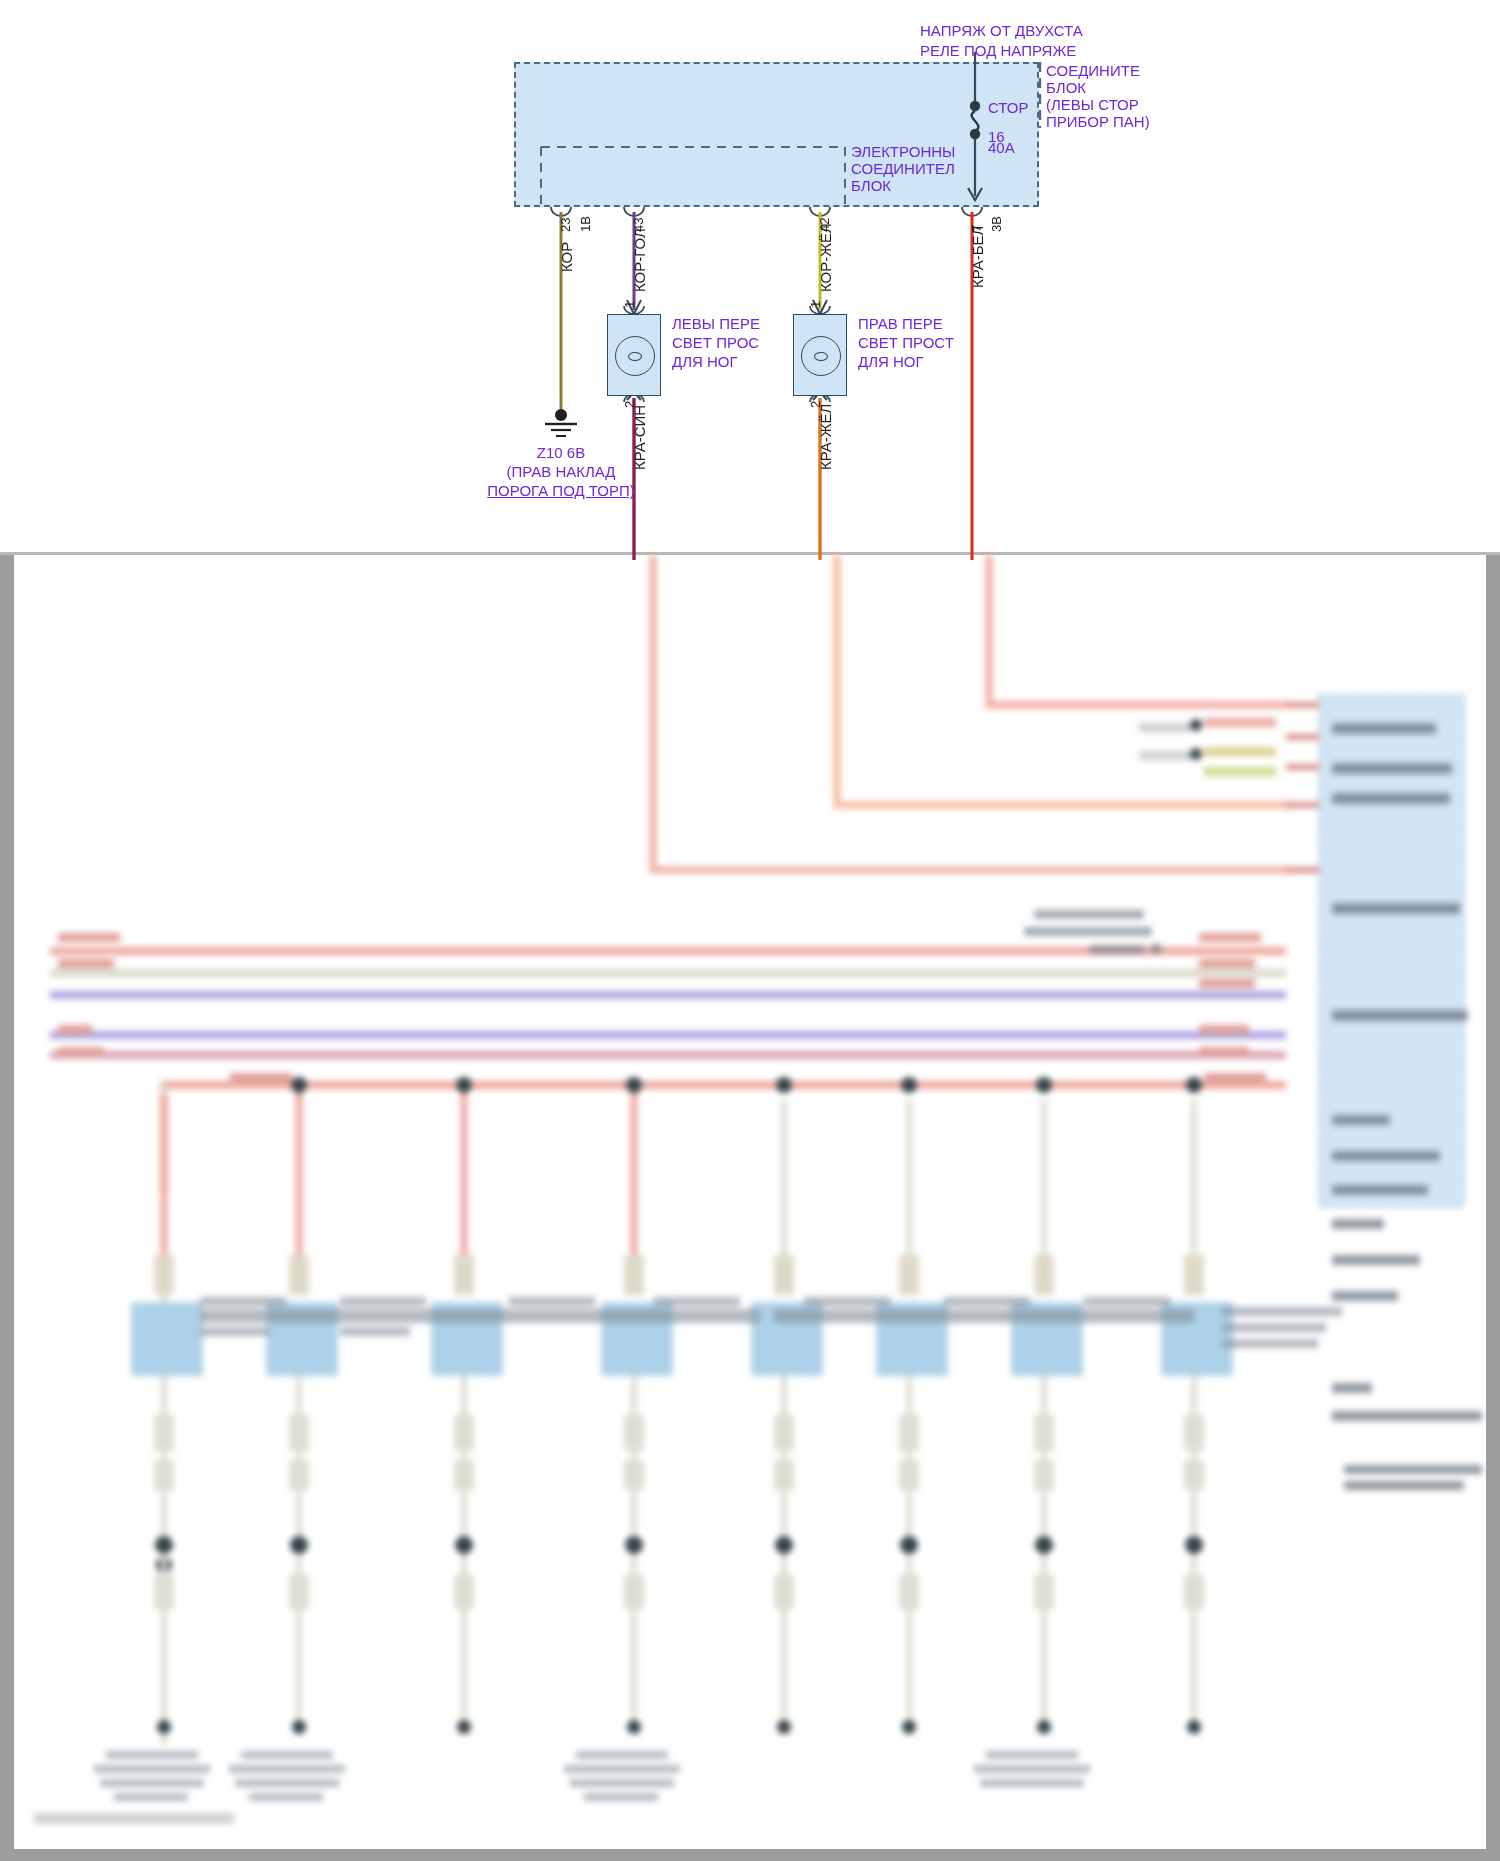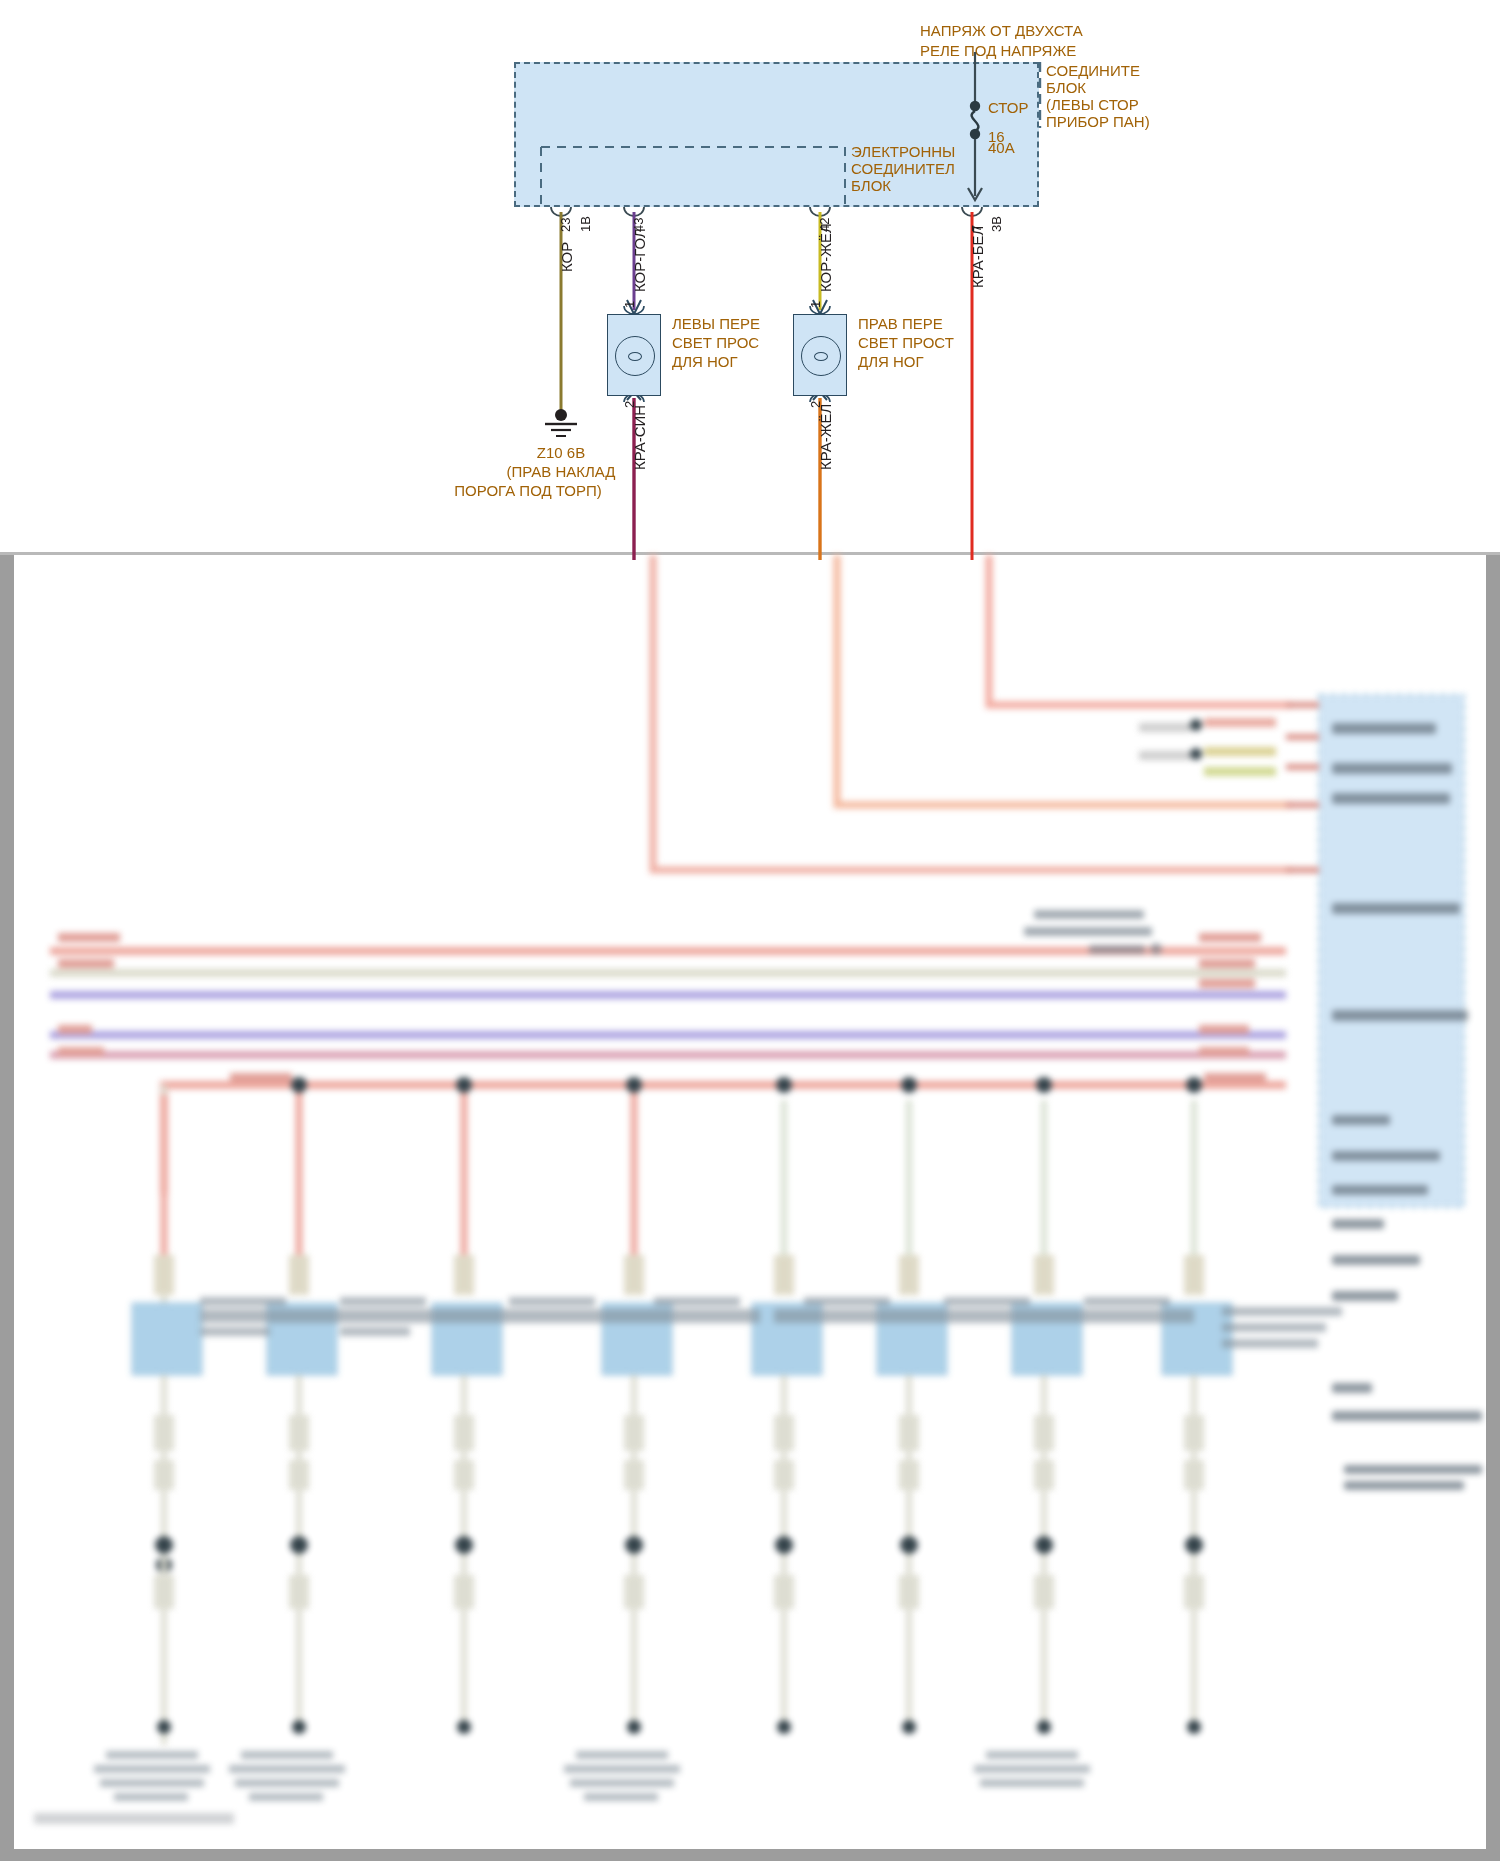--- a/index.html
+++ b/index.html
@@ -1,21 +1,21 @@
 <!DOCTYPE html>
 <html><head>
 <meta charset="utf-8">
 <style>
   html,body{margin:0;padding:0;background:#ffffff;}
   body{width:1500px;height:1861px;position:relative;overflow:hidden;
        font-family:"Liberation Sans","DejaVu Sans",sans-serif;color:#1a1a1a;}
 
   
   .abs{position:absolute;}
-  .txt{font-size:15px;line-height:17px;white-space:pre;color:#a16207;}
+  .txt{font-size:15px;line-height:17px;white-space:pre;color:#6d28d9;}
   .vtxt{position:absolute;font-size:15px;white-space:nowrap;
         transform-origin:0 0;transform:rotate(-90deg);color:#231f20;}
   .vtxt.sm{font-size:13px;}
 
   
   #page-frame{position:absolute;left:0;top:555px;width:1500px;height:1306px;
       background:#ffffff;box-sizing:border-box;
       border-left:14px solid #9d9d9d;border-right:14px solid #9d9d9d;
       border-bottom:12px solid #9d9d9d;}
   #page-frame::before{content:"";position:absolute;left:-14px;right:-14px;top:-3px;height:3px;background:#b9b9b9;}
@@ -373,14 +373,14 @@
   </div>
   <div class="vtxt sm" style="left:808px;top:308px;">1</div>
   <div class="vtxt sm" style="left:808px;top:408px;">2</div>
   <div class="abs txt" style="left:858px;top:315px;text-align:right;">ПРАВ ПЕРЕ</div>
   <div class="abs txt" style="left:858px;top:334px;">СВЕТ ПРОСТ</div>
   <div class="abs txt" style="left:858px;top:353px;">ДЛЯ НОГ</div>
   <div class="vtxt" style="left:817px;top:470px;">КРА-ЖЁЛ</div>
 
   <div class="abs txt" style="left:561px;top:444px;transform:translateX(-50%);text-align:center;">Z10 6В</div>
   <div class="abs txt" style="left:561px;top:463px;transform:translateX(-50%);text-align:center;">(ПРАВ НАКЛАД</div>
-  <div class="abs txt" style="left:528px;top:482px;transform:translateX(-50%);text-align:right;">ПОРОГА ПОД ТОРП)</div>
+  <div class="abs txt" style="left:561px;top:482px;transform:translateX(-50%);text-align:right;text-decoration:underline;">ПОРОГА ПОД ТОРП)</div>
 </div>
 
 </body></html>

